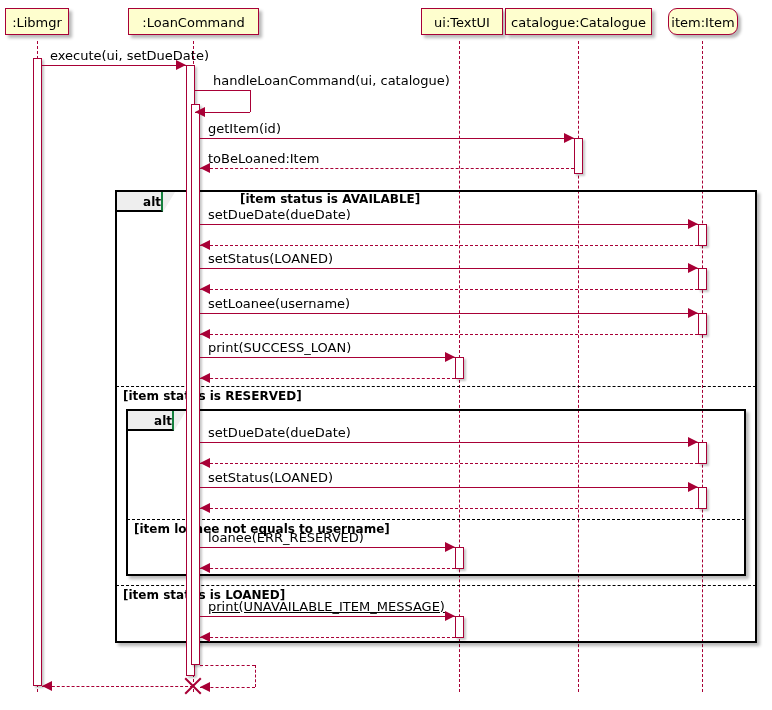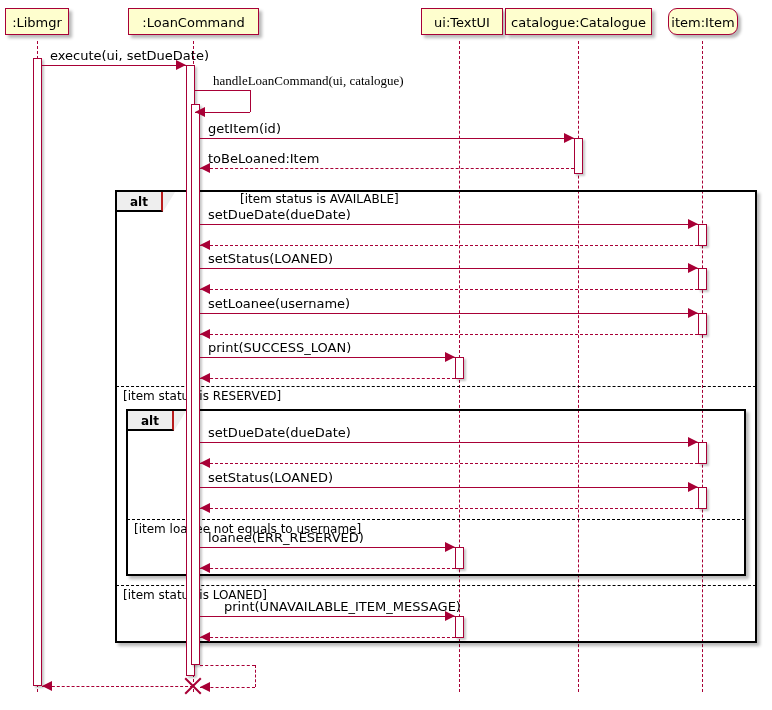--- a/index.html
+++ b/index.html
@@ -83,40 +83,40 @@
   .frame {
     position: absolute;
     border: 2px solid #000000;
     box-shadow: 3px 3px 3px rgba(0,0,0,0.28);
     background: transparent;
     box-sizing: border-box;
   }
   .frame-tab {
     position: absolute;
     background: #EEEEEE;
-    border-right: 2px solid #b91c1c;
+    border-right: 2px solid #15803d;
     border-bottom: 2px solid #000000;
     box-sizing: border-box;
     height: 20px;
     font-size: 12px;
     font-weight: bold;
     color: #000000;
-    text-align: center;
+    text-align: right;
     line-height: 20px;
   }
   .frame-tab-notch {
     position: absolute;
     width: 0; height: 0;
     border-top: 20px solid #EEEEEE;
     border-right: 12px solid transparent;
   }
   .guard {
     position: absolute;
     font-size: 12px;
-    font-weight: normal;
+    font-weight: bold;
     color: #000000;
     white-space: nowrap;
   }
   .divider {
     position: absolute;
     height: 0;
     border-top: 1.5px dashed #000000;
   }
   
   .destroy {
@@ -167,21 +167,21 @@
     <div class="activation" style="left: 698px; top: 487px; width: 9px; height: 22px;"></div>
     <div class="activation" style="left: 455px; top: 547px; width: 9px; height: 22px;"></div>
     <div class="activation" style="left: 455px; top: 616px; width: 9px; height: 22px;"></div>
     <div class="msg-line" style="left: 42px; top: 65px; width: 144px;"></div>
     <div class="arrow-r" style="left: 176px; top: 60px;"></div>
     <div class="msg-label" style="left: 50px; top: 48px;">execute(ui, setDueDate)</div>
     <div class="msg-line" style="left: 195px; top: 90px; width: 55px;"></div>
     <div class="vseg" style="left: 250px; top: 90px; height: 22px;"></div>
     <div class="msg-line" style="left: 195px; top: 112px; width: 55px;"></div>
     <div class="arrow-l" style="left: 195px; top: 107px;"></div>
-    <div class="msg-label" style="left: 213px; top: 73px; font-family: Liberation Serif, serif;">handleLoanCommand(ui, catalogue)</div>
+    <div class="msg-label" style="left: 213px; top: 73px;">handleLoanCommand(ui, catalogue)</div>
     <div class="msg-line" style="left: 200px; top: 138px; width: 374px;"></div>
     <div class="arrow-r" style="left: 564px; top: 133px;"></div>
     <div class="msg-label" style="left: 208px; top: 121px;">getItem(id)</div>
     <div class="msg-line dotted" style="left: 200px; top: 168px; width: 374px;"></div>
     <div class="arrow-l" style="left: 200px; top: 163px;"></div>
     <div class="msg-label" style="left: 208px; top: 151px;">toBeLoaned:Item</div>
     <div class="msg-line" style="left: 200px; top: 224px; width: 498px;"></div>
     <div class="arrow-r" style="left: 688px; top: 219px;"></div>
     <div class="msg-label" style="left: 208px; top: 207px;">setDueDate(dueDate)</div>
     <div class="msg-line dotted" style="left: 200px; top: 245px; width: 498px;"></div>
@@ -211,21 +211,21 @@
     <div class="msg-label" style="left: 208px; top: 470px;">setStatus(LOANED)</div>
     <div class="msg-line dotted" style="left: 200px; top: 508px; width: 498px;"></div>
     <div class="arrow-l" style="left: 200px; top: 503px;"></div>
     <div class="msg-line" style="left: 200px; top: 547px; width: 255px;"></div>
     <div class="arrow-r" style="left: 445px; top: 542px;"></div>
     <div class="msg-label" style="left: 208px; top: 530px;">loanee(ERR_RESERVED)</div>
     <div class="msg-line dotted" style="left: 200px; top: 568px; width: 255px;"></div>
     <div class="arrow-l" style="left: 200px; top: 563px;"></div>
     <div class="msg-line" style="left: 200px; top: 616px; width: 255px;"></div>
     <div class="arrow-r" style="left: 445px; top: 611px;"></div>
-    <div class="msg-label" style="left: 224px; top: 599px;">print(UNAVAILABLE_ITEM_MESSAGE)</div>
+    <div class="msg-label" style="left: 208px; top: 599px; text-decoration: underline;">print(UNAVAILABLE_ITEM_MESSAGE)</div>
     <div class="msg-line dotted" style="left: 200px; top: 637px; width: 255px;"></div>
     <div class="arrow-l" style="left: 200px; top: 632px;"></div>
     <div class="msg-line dotted" style="left: 200px; top: 665px; width: 55px;"></div>
     <div class="vseg" style="left: 255px; top: 665px; height: 22px; border-left-style: dashed;"></div>
     <div class="msg-line dotted" style="left: 200px; top: 687px; width: 55px;"></div>
     <div class="arrow-l" style="left: 200px; top: 682px;"></div>
     <div class="msg-line dotted" style="left: 42px; top: 686px; width: 151px;"></div>
     <div class="arrow-l" style="left: 42px; top: 681px;"></div>
     <div class="destroy" style="left: 182px; top: 675px;">
       <span class="a"></span>

